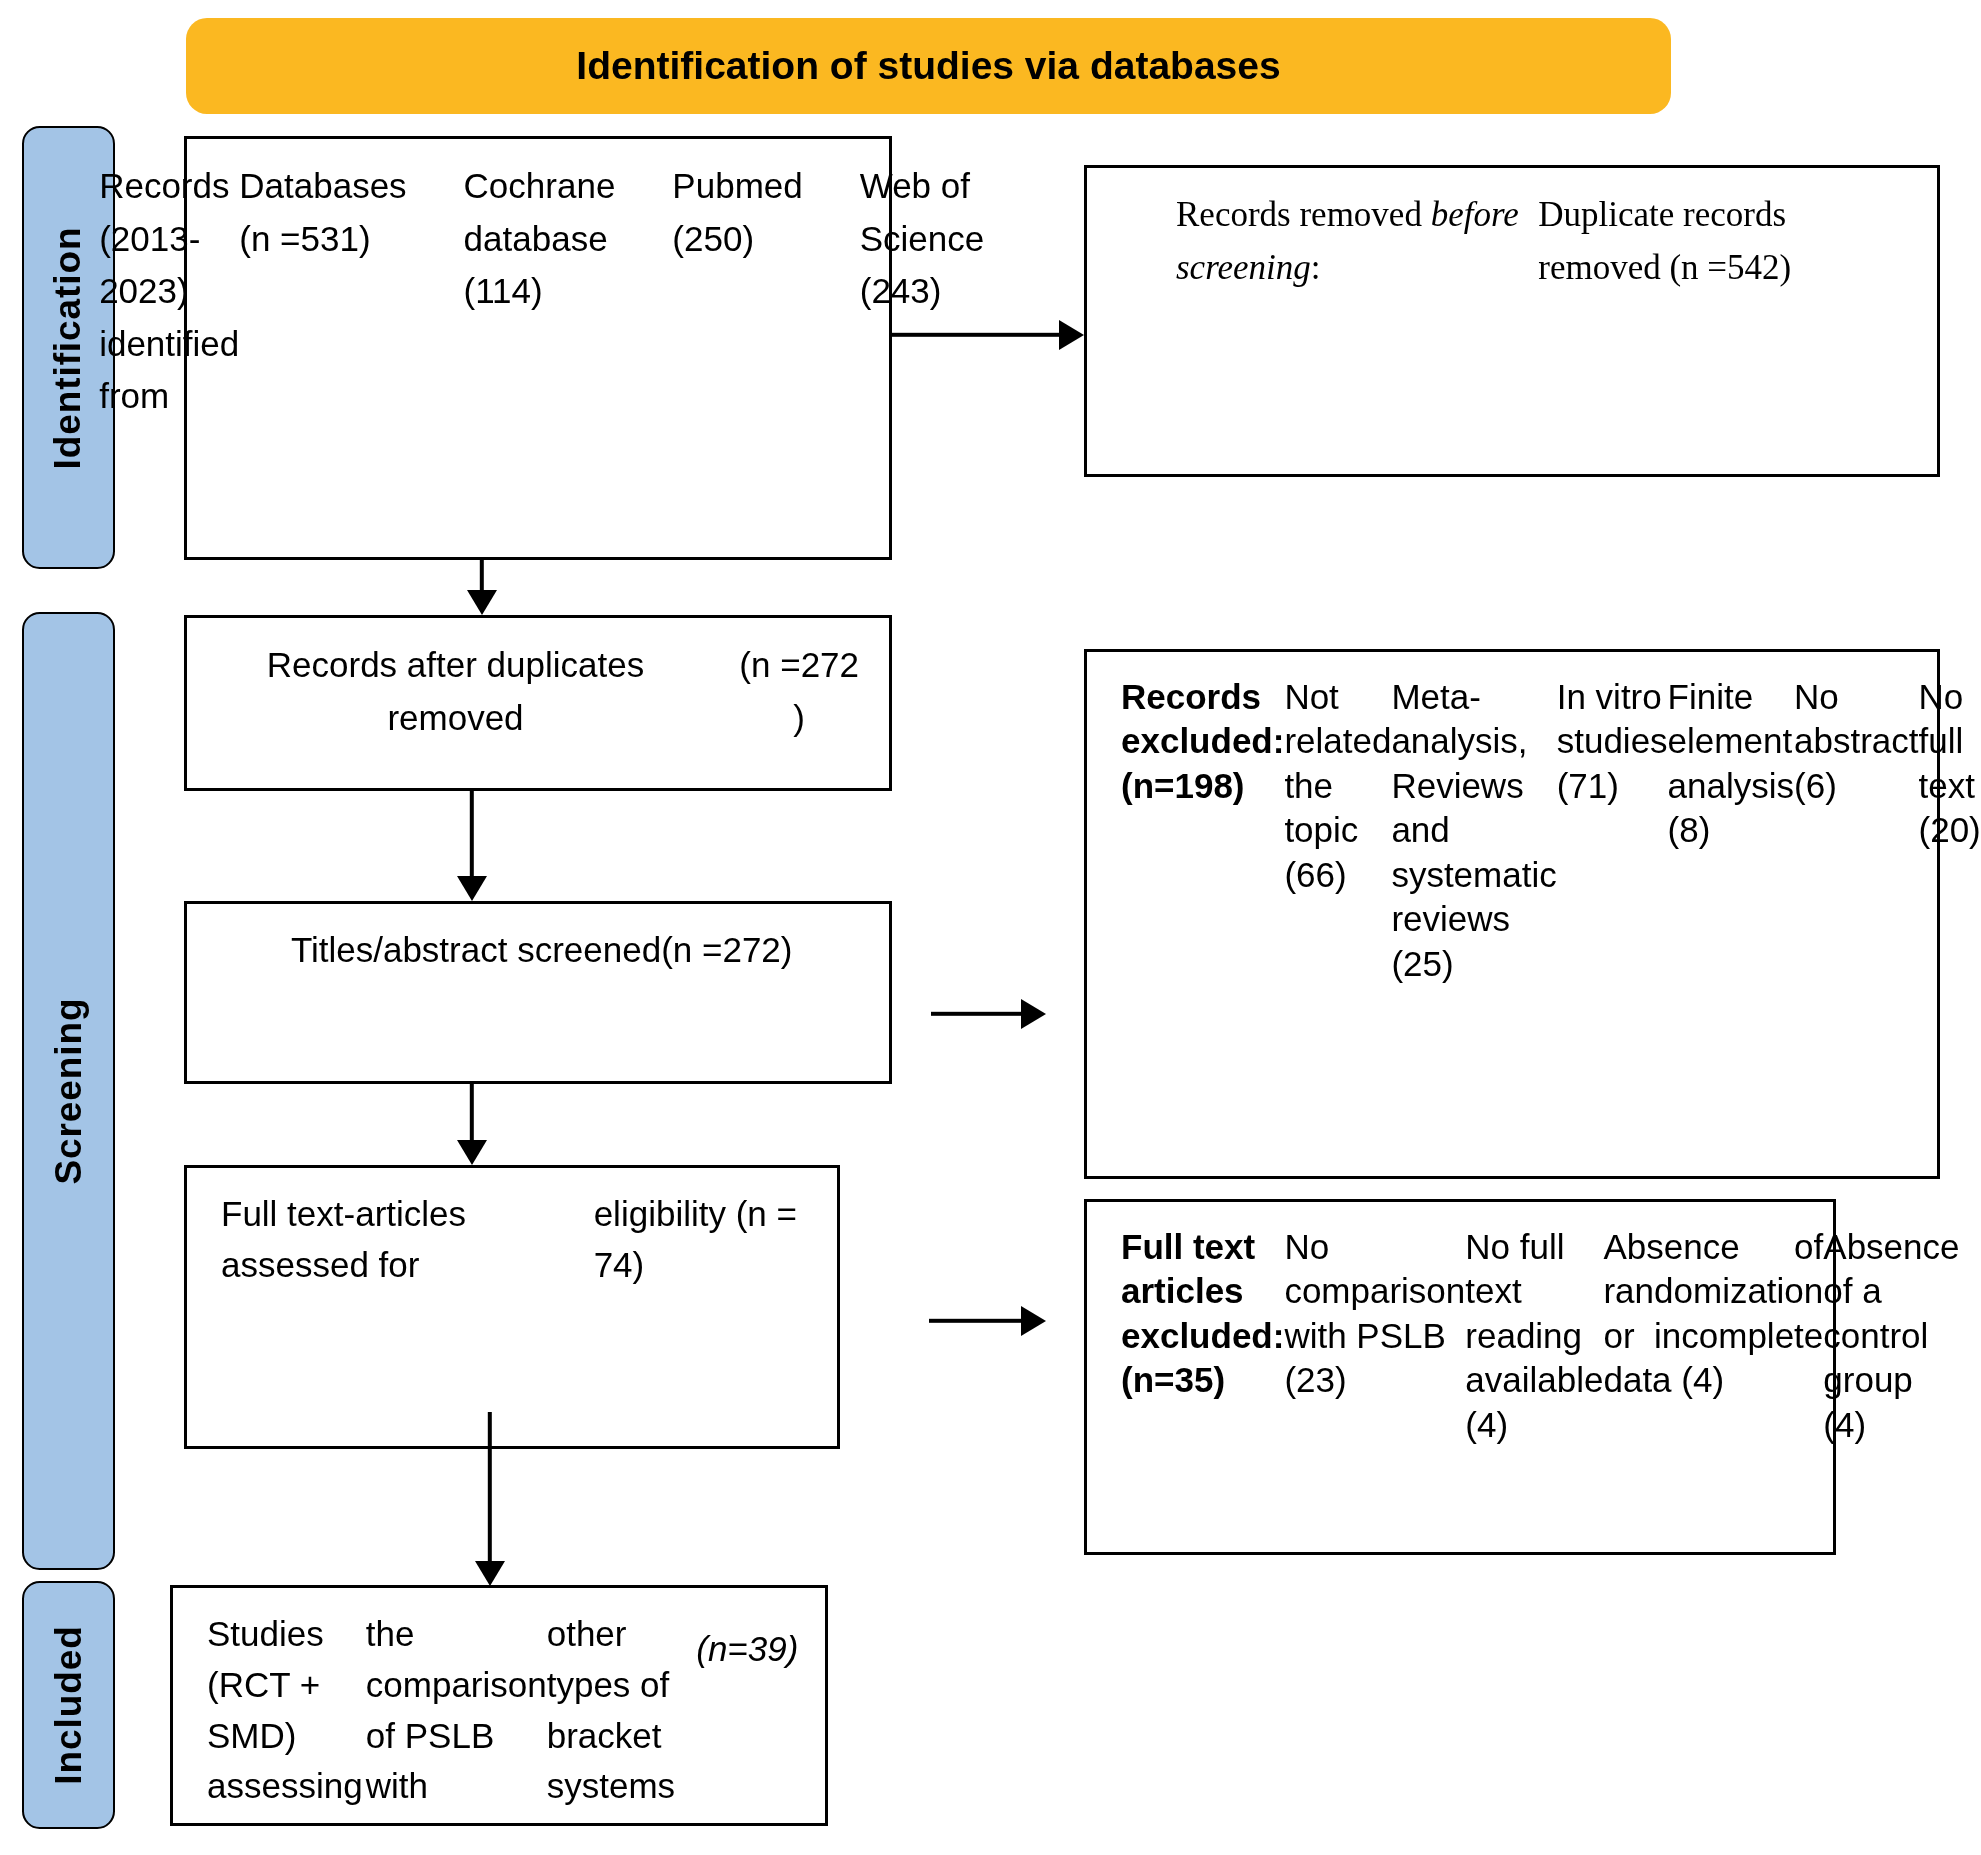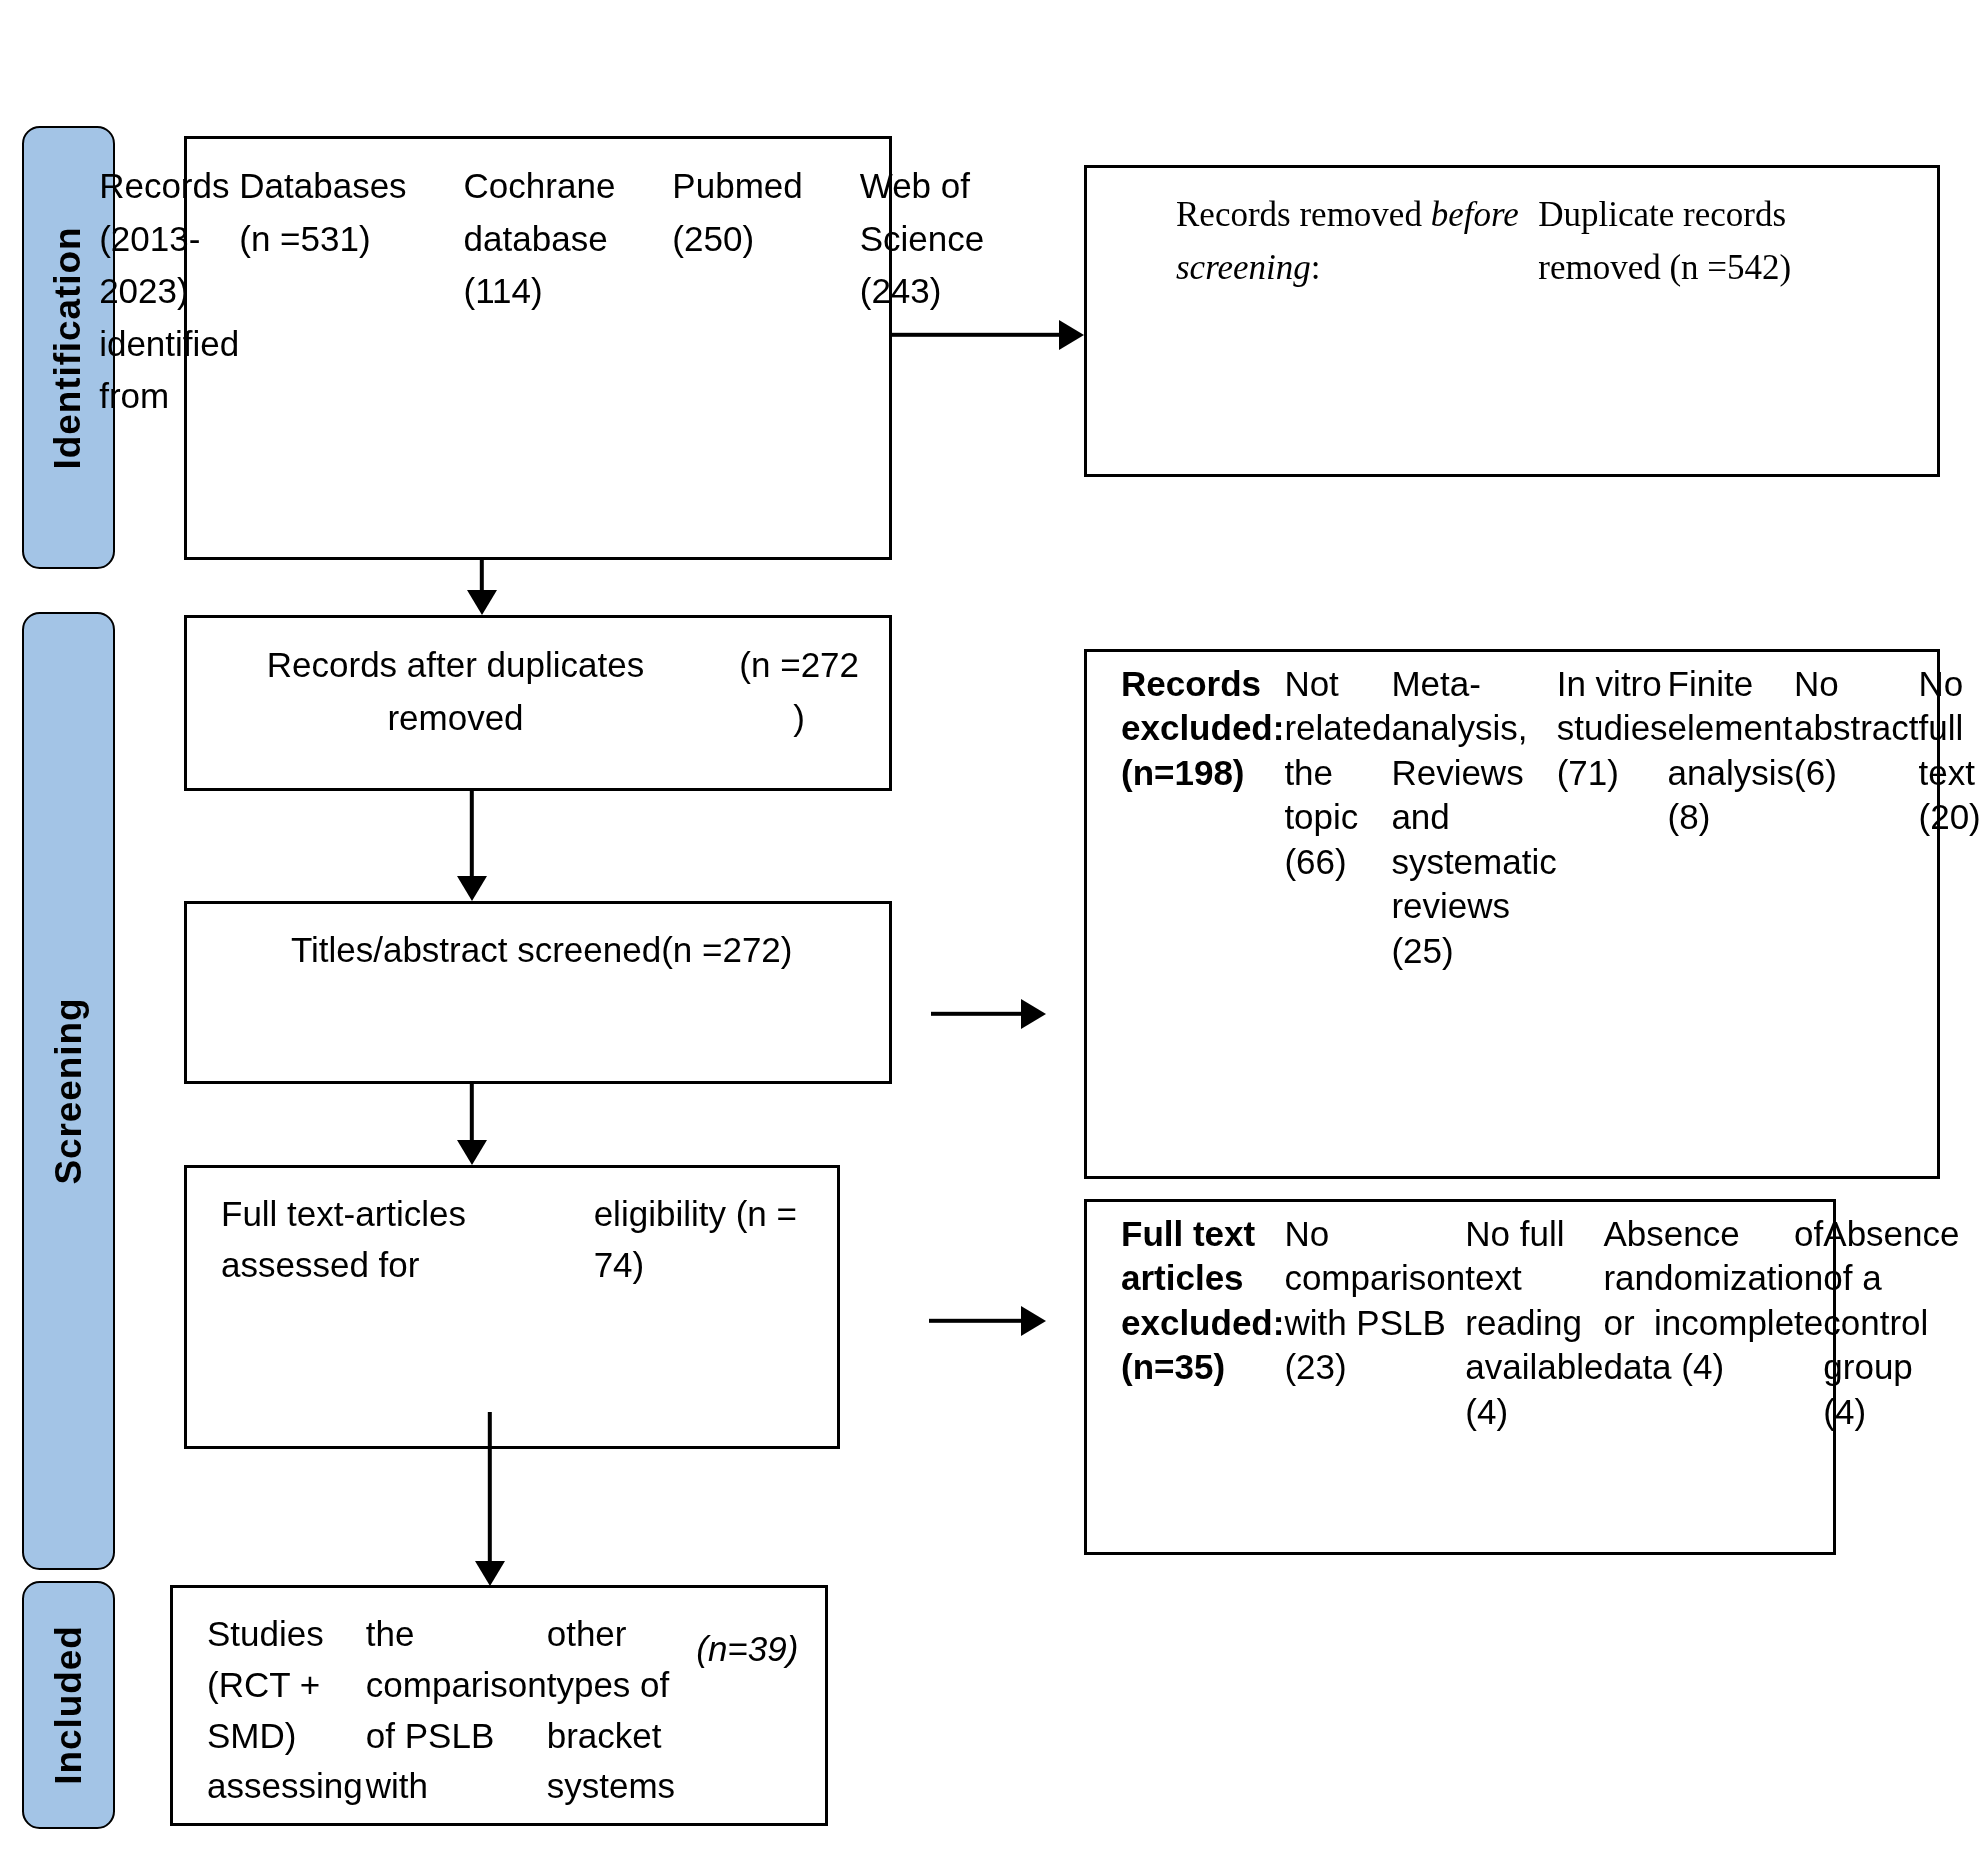--- a/index.html
+++ b/index.html
@@ -45,21 +45,21 @@
     position: absolute;
     background: #ffffff;
     border: 3.5px solid #000;
     box-sizing: border-box;
     display: flex; flex-direction: row; justify-content: center;
     padding: 21px 26.6px 21px 34px;
     font-size: 35px;
     line-height: 1.45;
   }
   .box.lh-wide { line-height: 1.5; }
-  .box.top-align { justify-content: flex-start; padding-top: 10px; line-height: 1.27; }
+  .box.top-align { justify-content: flex-start; padding-top: 23px; line-height: 1.27; }
   .line { white-space: normal; }
   .indent { padding-left: 57px; }
   .indent-sm { padding-left: 46px; }
   .bold-title { font-weight: bold; }
   .it { font-style: italic; }
   .justify { text-align: justify; }
   .gap-top { margin-top: 15px; font-style: italic; }
 
   .harrow { position: absolute; }
   .harrow .shaft {
@@ -88,20 +88,21 @@
     border-left: 15px solid transparent;
     border-right: 15px solid transparent;
     border-top: 25px solid #000;
   }
 </style>
 </head>
 <body>
 
 <div class="canvas">
 
+  <div class="banner">Identification of studies via databases</div>
 
   <div class="stage" style="top:126px; height:443px;">
     <span class="stage-text">Identification</span>
   </div>
   <div class="stage" style="top:612px; height:958px;">
     <span class="stage-text">Screening</span>
   </div>
   <div class="stage" style="top:1581px; height:248px;">
     <span class="stage-text">Included</span>
   </div>

